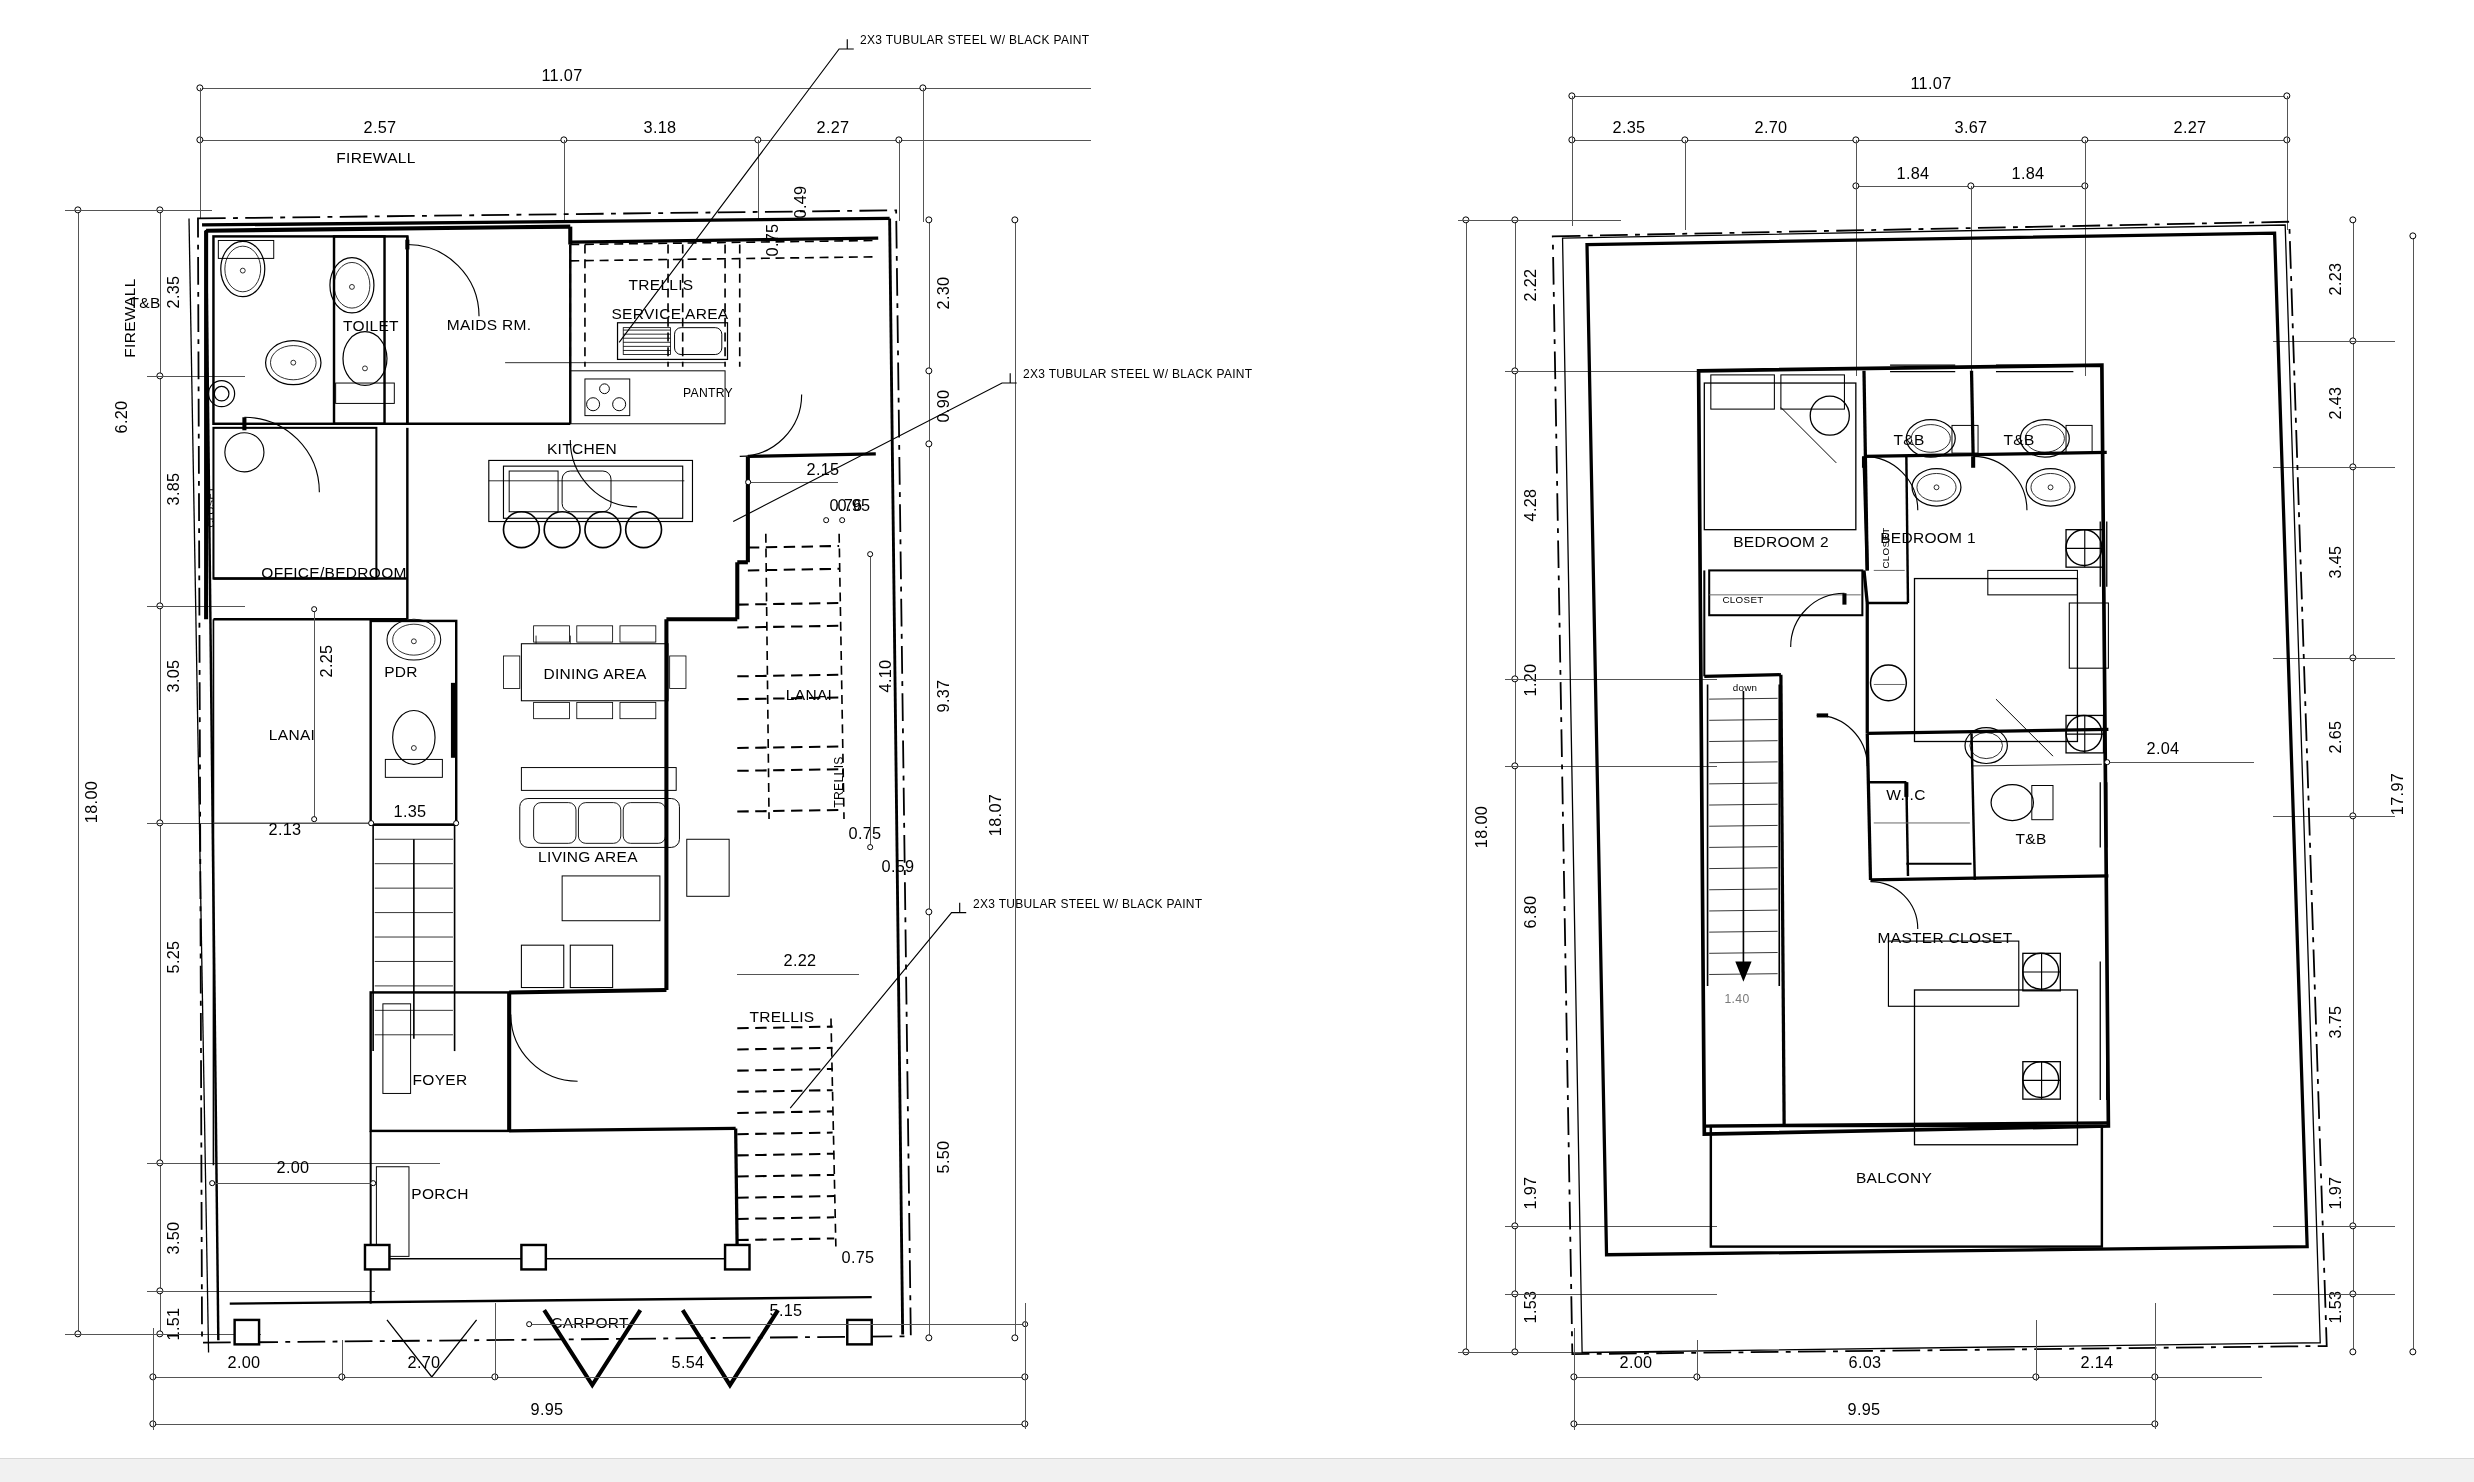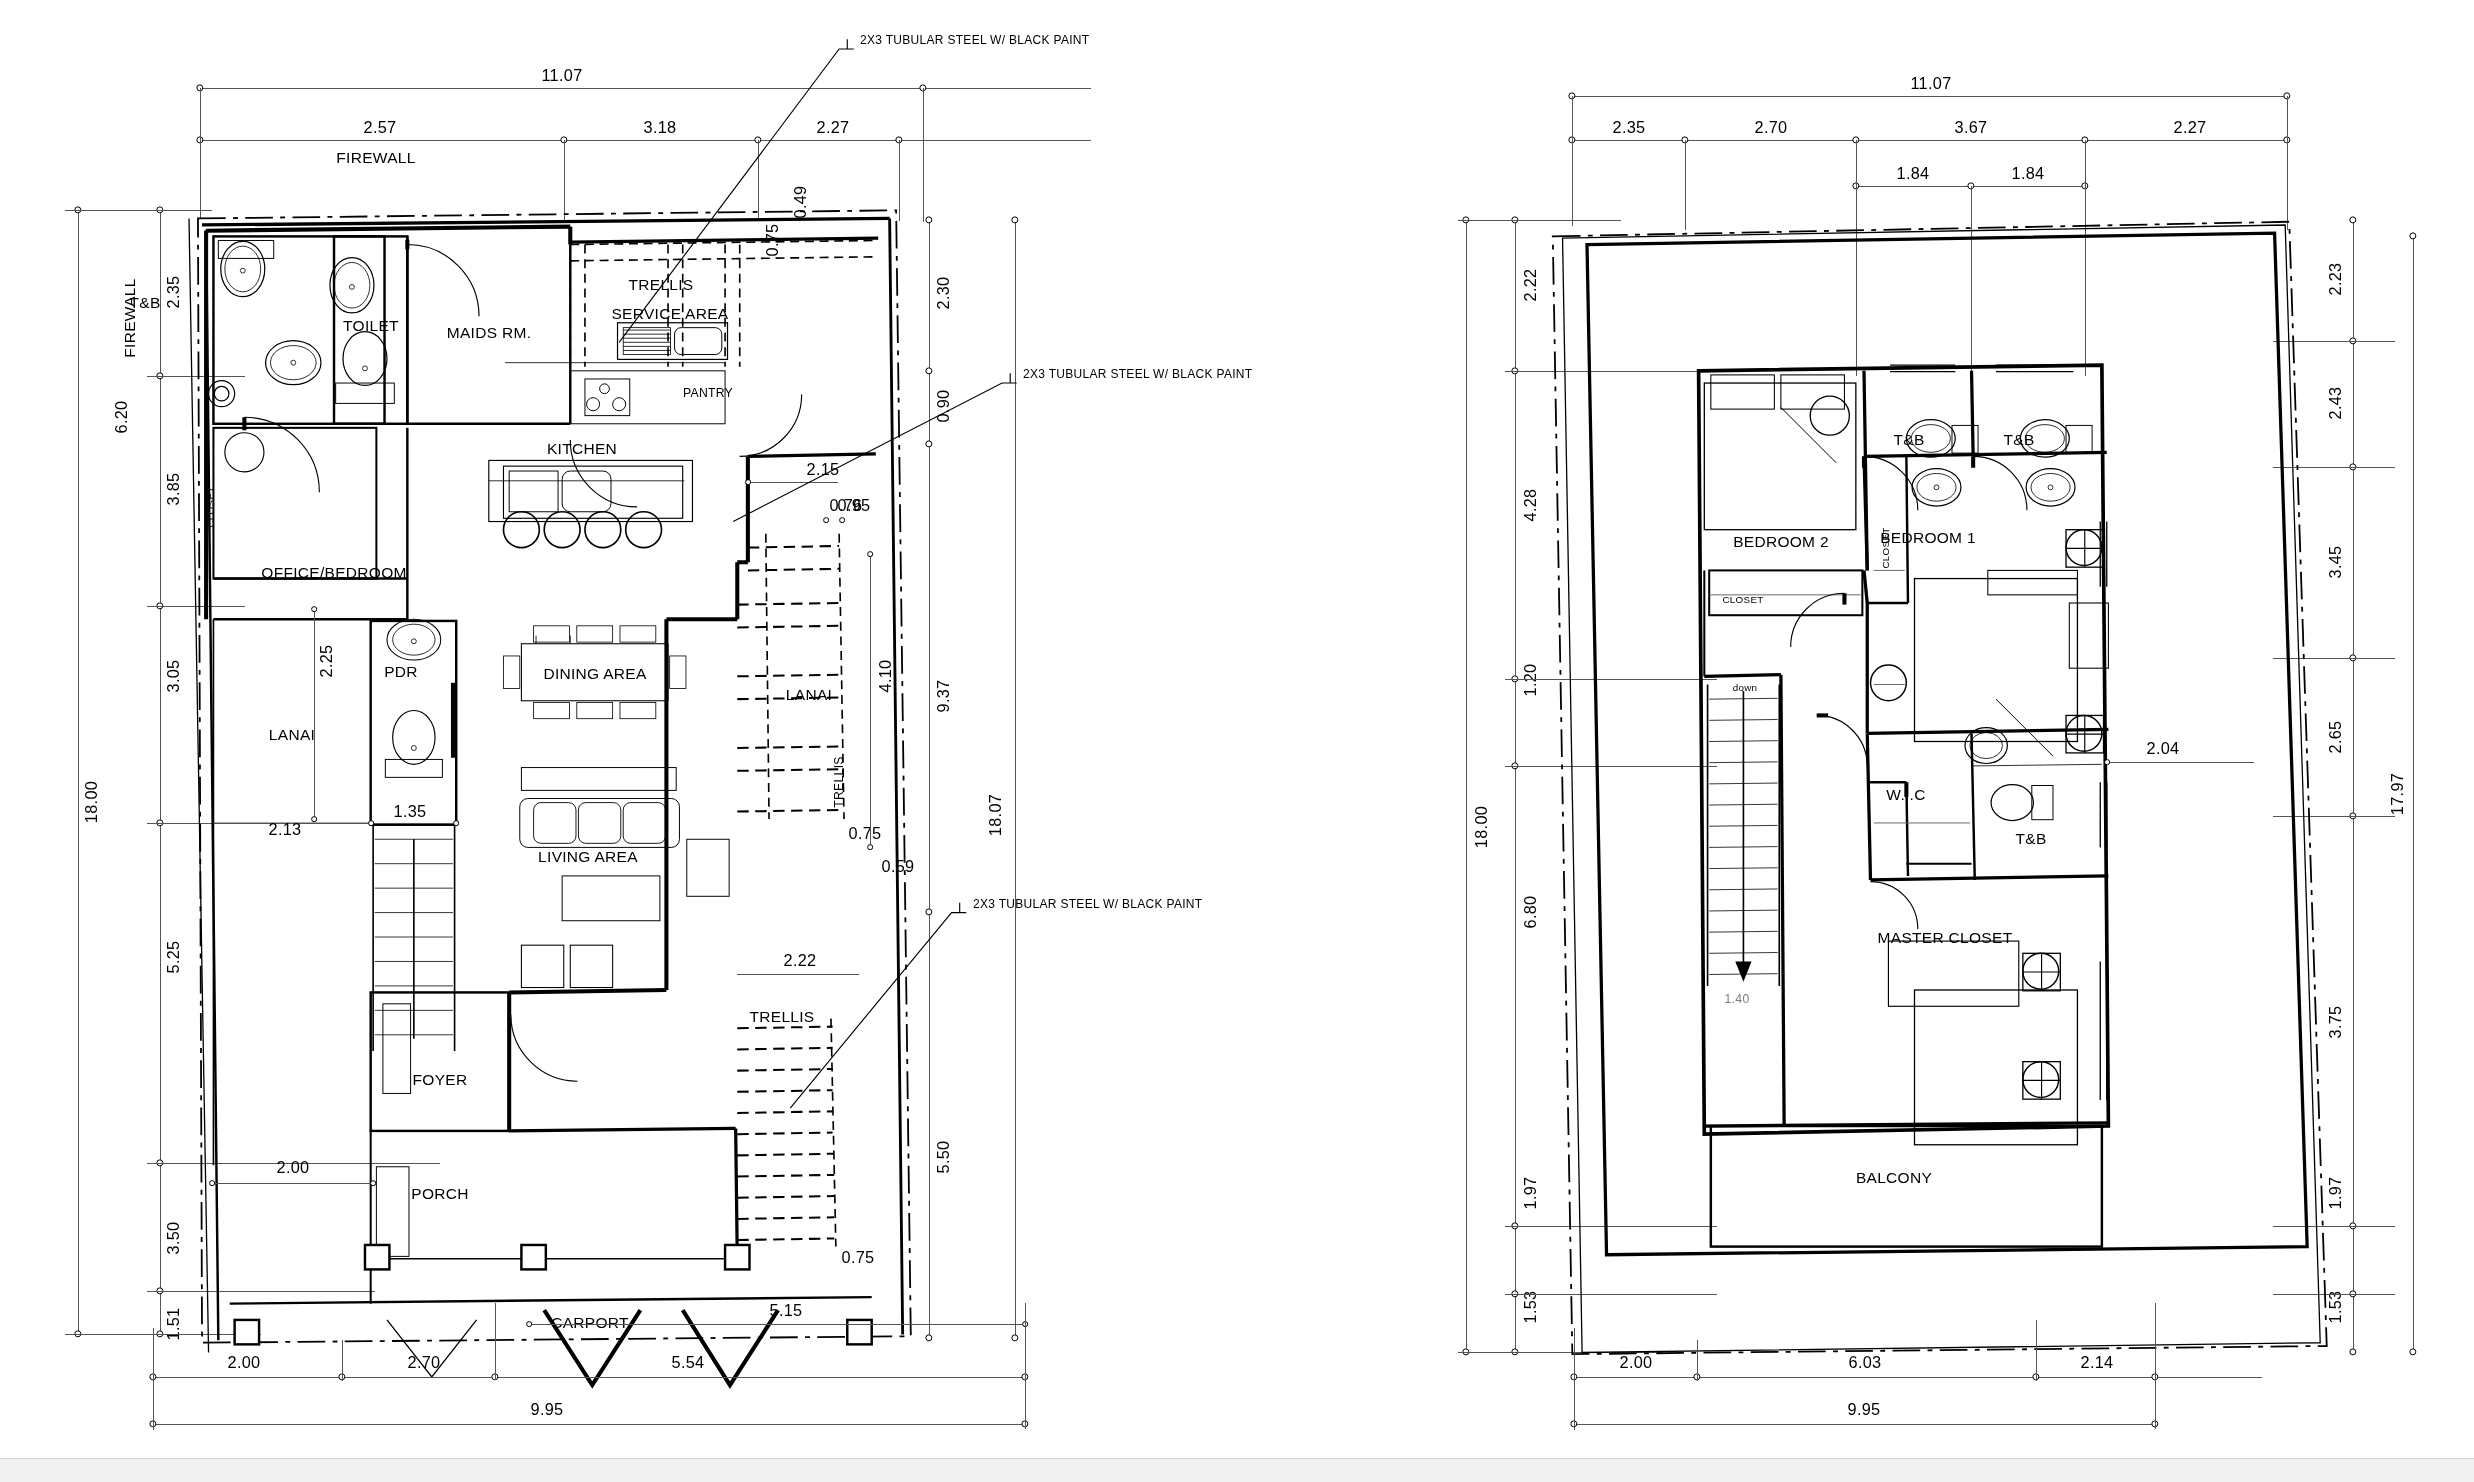--- a/index.html
+++ b/index.html
@@ -316,21 +316,21 @@
         <rect x="288" y="1620" width="30" height="30"></rect>
         <rect x="448" y="1528" width="30" height="30"></rect>
         <rect x="640" y="1528" width="30" height="30"></rect>
         <rect x="890" y="1528" width="30" height="30"></rect>
         <rect x="1040" y="1620" width="30" height="30"></rect>
       </g>
     </svg>
 
     <div class="lbl ctr" style="left:145px;top:303px;">T&amp;B</div>
     <div class="lbl ctr" style="left:371px;top:326px;">TOILET</div>
-    <div class="lbl ctr" style="left:489px;top:333px;">MAIDS RM.</div>
+    <div class="lbl ctr" style="left:489px;top:325px;">MAIDS RM.</div>
     <div class="lbl ctr" style="left:661px;top:285px;">TRELLIS</div>
     <div class="lbl ctr" style="left:670px;top:314px;">SERVICE AREA</div>
     <div class="lbl s ctr" style="left:708px;top:393px;">PANTRY</div>
     <div class="lbl ctr" style="left:582px;top:449px;">KITCHEN</div>
     <div class="lbl xs ctrrot" style="left:211px;top:507px;">CLOSET</div>
     <div class="lbl ctr" style="left:334px;top:573px;">OFFICE/BEDROOM</div>
     <div class="lbl ctr" style="left:401px;top:672px;">PDR</div>
     <div class="lbl ctr" style="left:595px;top:674px;">DINING AREA</div>
     <div class="lbl ctr" style="left:292px;top:735px;">LANAI</div>
     <div class="lbl ctr" style="left:809px;top:695px;">LANAI</div>

